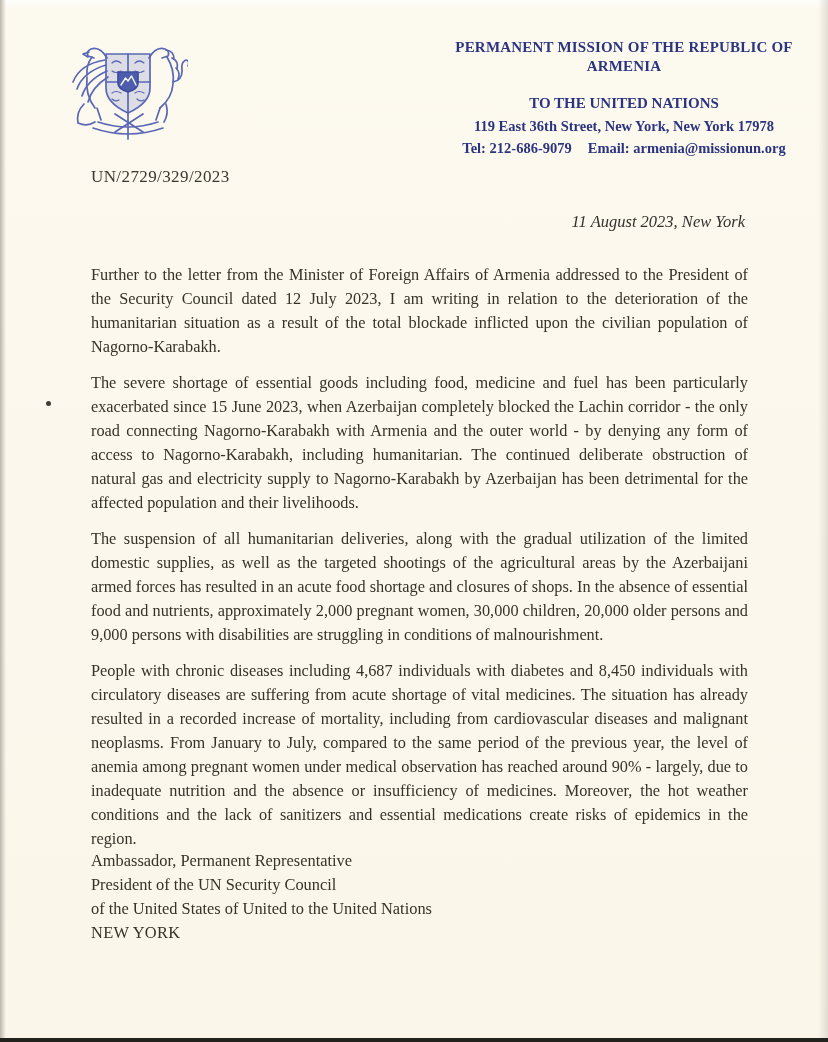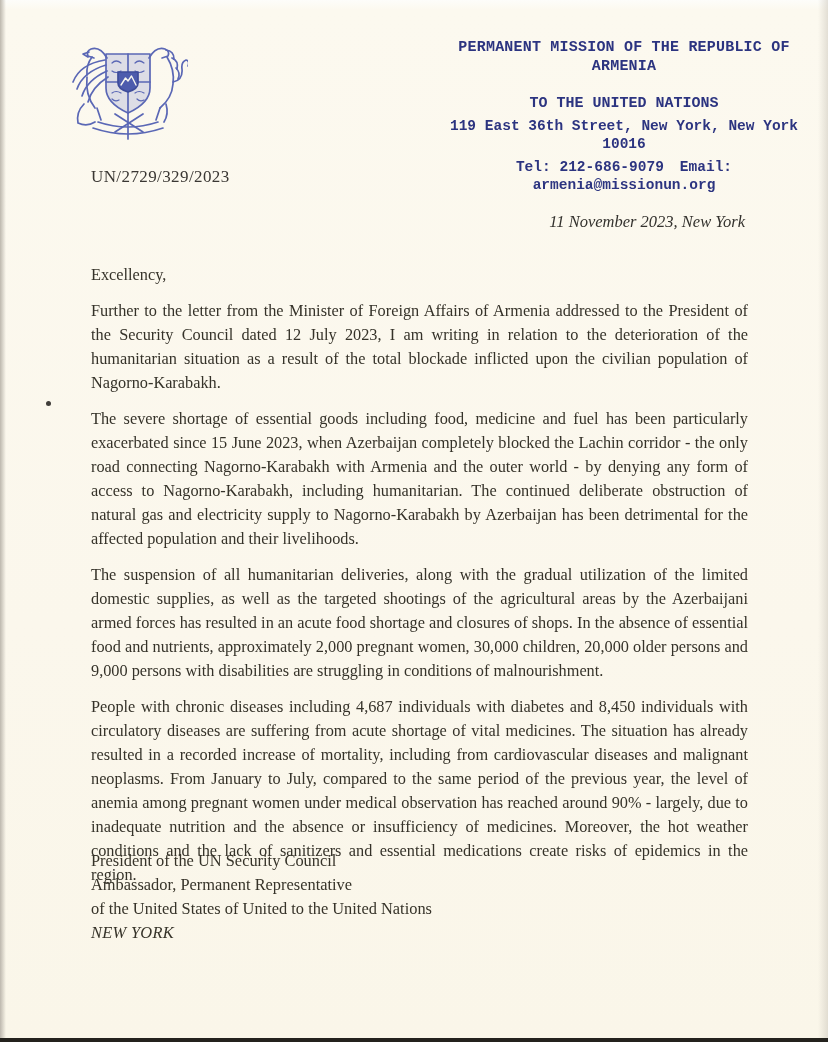--- a/index.html
+++ b/index.html
@@ -18,21 +18,21 @@
   .edge-bottom{position:absolute;left:0;right:0;bottom:0;height:4px;background:#24221d;}
   .edge-right{position:absolute;right:0;top:0;bottom:0;width:10px;
     background:linear-gradient(270deg,rgba(205,200,190,.55),rgba(205,200,190,0));}
   .scan-dot{position:absolute;left:46px;top:401px;width:5px;height:5px;border-radius:50%;background:#1e1c1a;opacity:.85;}
 
   
   .emblem{position:absolute;left:62px;top:27px;width:126px;height:122px;}
   .emblem svg{width:100%;height:100%;}
   .lh-text{
     position:absolute;left:426px;top:38px;width:396px;
-    text-align:center;color:#2c3480;line-height:1.28;font-family:Liberation Mono, monospace;
+    text-align:center;color:#2c3480;line-height:1.28;
   }
   .lh-org1{font-size:15px;font-weight:bold;letter-spacing:.2px;}
   .lh-org2{font-size:15px;font-weight:bold;margin-top:18px;}
   .lh-addr{font-size:14.5px;font-weight:bold;margin-top:3px;}
   .lh-contact{font-size:14.5px;font-weight:bold;margin-top:4px;}
   .lh-contact .gap{display:inline-block;width:16px;}
 
   
   .ref-number{position:absolute;left:91px;top:167px;font-size:17px;color:#3a3733;letter-spacing:.4px;}
   .date-line{position:absolute;right:83px;top:212px;font-size:16.5px;font-style:italic;color:#33312d;}
@@ -44,21 +44,21 @@
     text-align:justify;
   }
   .salutation{margin:0 0 12px 0;text-align:left;}
   .body-text p{margin:12px 0;}
 
   
   .recipient{
     position:absolute;left:91px;top:849px;
     font-size:16.4px;line-height:24px;color:#363329;
   }
-  .recipient .city{font-style:italic;letter-spacing:.3px;}
+  .recipient .city{letter-spacing:.3px;}
 </style>
 </head>
 <body>
 
 <div class="page">
 
   <div class="edge-left"></div>
   <div class="edge-right"></div>
   <div class="edge-bottom"></div>
   <div class="scan-dot"></div>
@@ -102,35 +102,34 @@
       <path d="M81 87 L53 105"></path>
       <path d="M36 95 Q66 105 96 95"></path>
       <path d="M31 101 Q66 113 101 101"></path>
       <path d="M66 86 V112"></path>
     </svg>
   </div>
 
   <div class="lh-text">
     <div class="lh-org1">PERMANENT MISSION OF THE REPUBLIC OF ARMENIA</div>
     <div class="lh-org2">TO THE UNITED NATIONS</div>
-    <div class="lh-addr">119 East 36th Street, New York, New York 10016</div>
+    <div class="lh-addr">119 East 36th Street, New York, New York 17978</div>
     <div class="lh-contact"><span>Tel: 212-686-9079</span><span class="gap"></span><span>Email: armenia@missionun.org</span></div>
   </div>
 
   <div class="ref-number">UN/2729/329/2023</div>
-  <div class="date-line">11 November 2023, New York</div>
+  <div class="date-line">11 August 2023, New York</div>
 
   <div class="body-text">
-    <p class="salutation">Excellency,</p>
     <p>Further to the letter from the Minister of Foreign Affairs of Armenia addressed to the President of the Security Council dated 12 July 2023, I am writing in relation to the deterioration of the humanitarian situation as a result of the total blockade inflicted upon the civilian population of Nagorno-Karabakh.</p>
     <p>The severe shortage of essential goods including food, medicine and fuel has been particularly exacerbated since 15 June 2023, when Azerbaijan completely blocked the Lachin corridor - the only road connecting Nagorno-Karabakh with Armenia and the outer world - by denying any form of access to Nagorno-Karabakh, including humanitarian. The continued deliberate obstruction of natural gas and electricity supply to Nagorno-Karabakh by Azerbaijan has been detrimental for the affected population and their livelihoods.</p>
     <p>The suspension of all humanitarian deliveries, along with the gradual utilization of the limited domestic supplies, as well as the targeted shootings of the agricultural areas by the Azerbaijani armed forces has resulted in an acute food shortage and closures of shops. In the absence of essential food and nutrients, approximately 2,000 pregnant women, 30,000 children, 20,000 older persons and 9,000 persons with disabilities are struggling in conditions of malnourishment.</p>
     <p>People with chronic diseases including 4,687 individuals with diabetes and 8,450 individuals with circulatory diseases are suffering from acute shortage of vital medicines. The situation has already resulted in a recorded increase of mortality, including from cardiovascular diseases and malignant neoplasms. From January to July, compared to the same period of the previous year, the level of anemia among pregnant women under medical observation has reached around 90% - largely, due to inadequate nutrition and the absence or insufficiency of medicines. Moreover, the hot weather conditions and the lack of sanitizers and essential medications create risks of epidemics in the region.</p>
   </div>
 
   <div class="recipient">
+    <div>Ambassador, Permanent Representative</div>
     <div>President of the UN Security Council</div>
-    <div>Ambassador, Permanent Representative</div>
     <div>of the United States of United to the United Nations</div>
     <div class="city">NEW YORK</div>
   </div>
 
 </div>
 
 </body></html>

